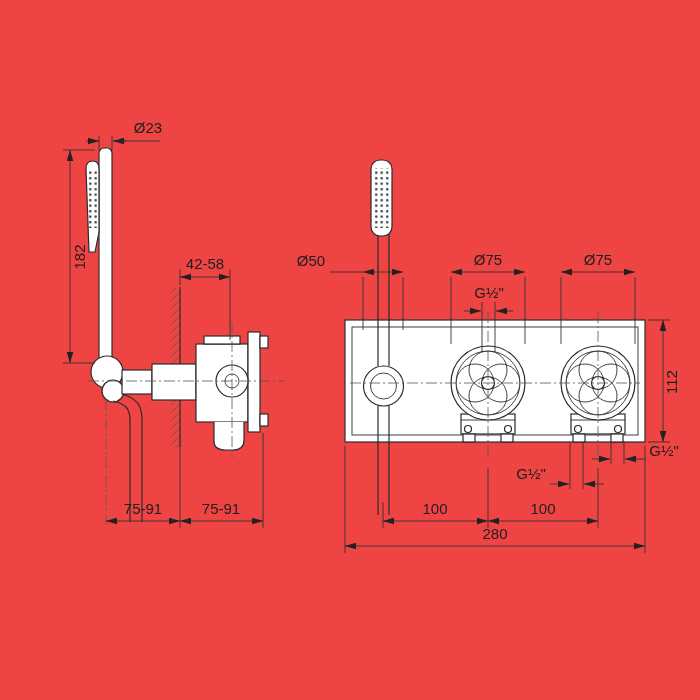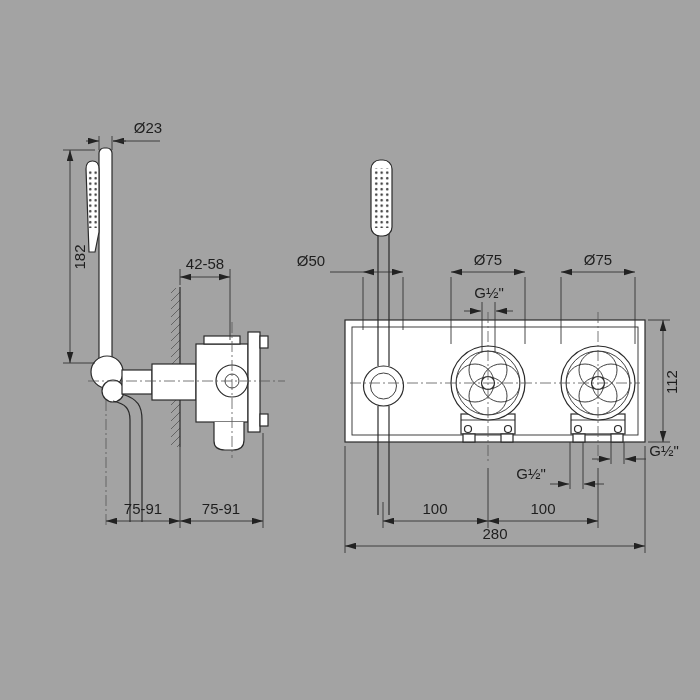--- a/index.html
+++ b/index.html
@@ -1,16 +1,16 @@
 <!DOCTYPE html>
 <html><head>
 <meta charset="utf-8">
 <style>
   html,body{margin:0;padding:0;background:#ffffff;}
-  .stage{width:700px;height:700px;position:relative;background:#a3a3a3;overflow:hidden;}
+  .stage{width:700px;height:700px;position:relative;background:#ef4444;overflow:hidden;}
   svg{display:block;}
   .obj{stroke:#2b2b2b;stroke-width:1.2;fill:none;}
   .objf{stroke:#2b2b2b;stroke-width:1.2;fill:#ffffff;}
   .thin{stroke:#2b2b2b;stroke-width:0.9;fill:none;}
   .dim{stroke:#333333;stroke-width:0.9;fill:none;}
   .cl{stroke:#555555;stroke-width:0.8;fill:none;stroke-dasharray:11 3 2 3;}
   text{font-family:"Liberation Sans", sans-serif;font-size:15px;fill:#1e1e1e;}
   .mid{text-anchor:middle;}
 </style>
 </head>

